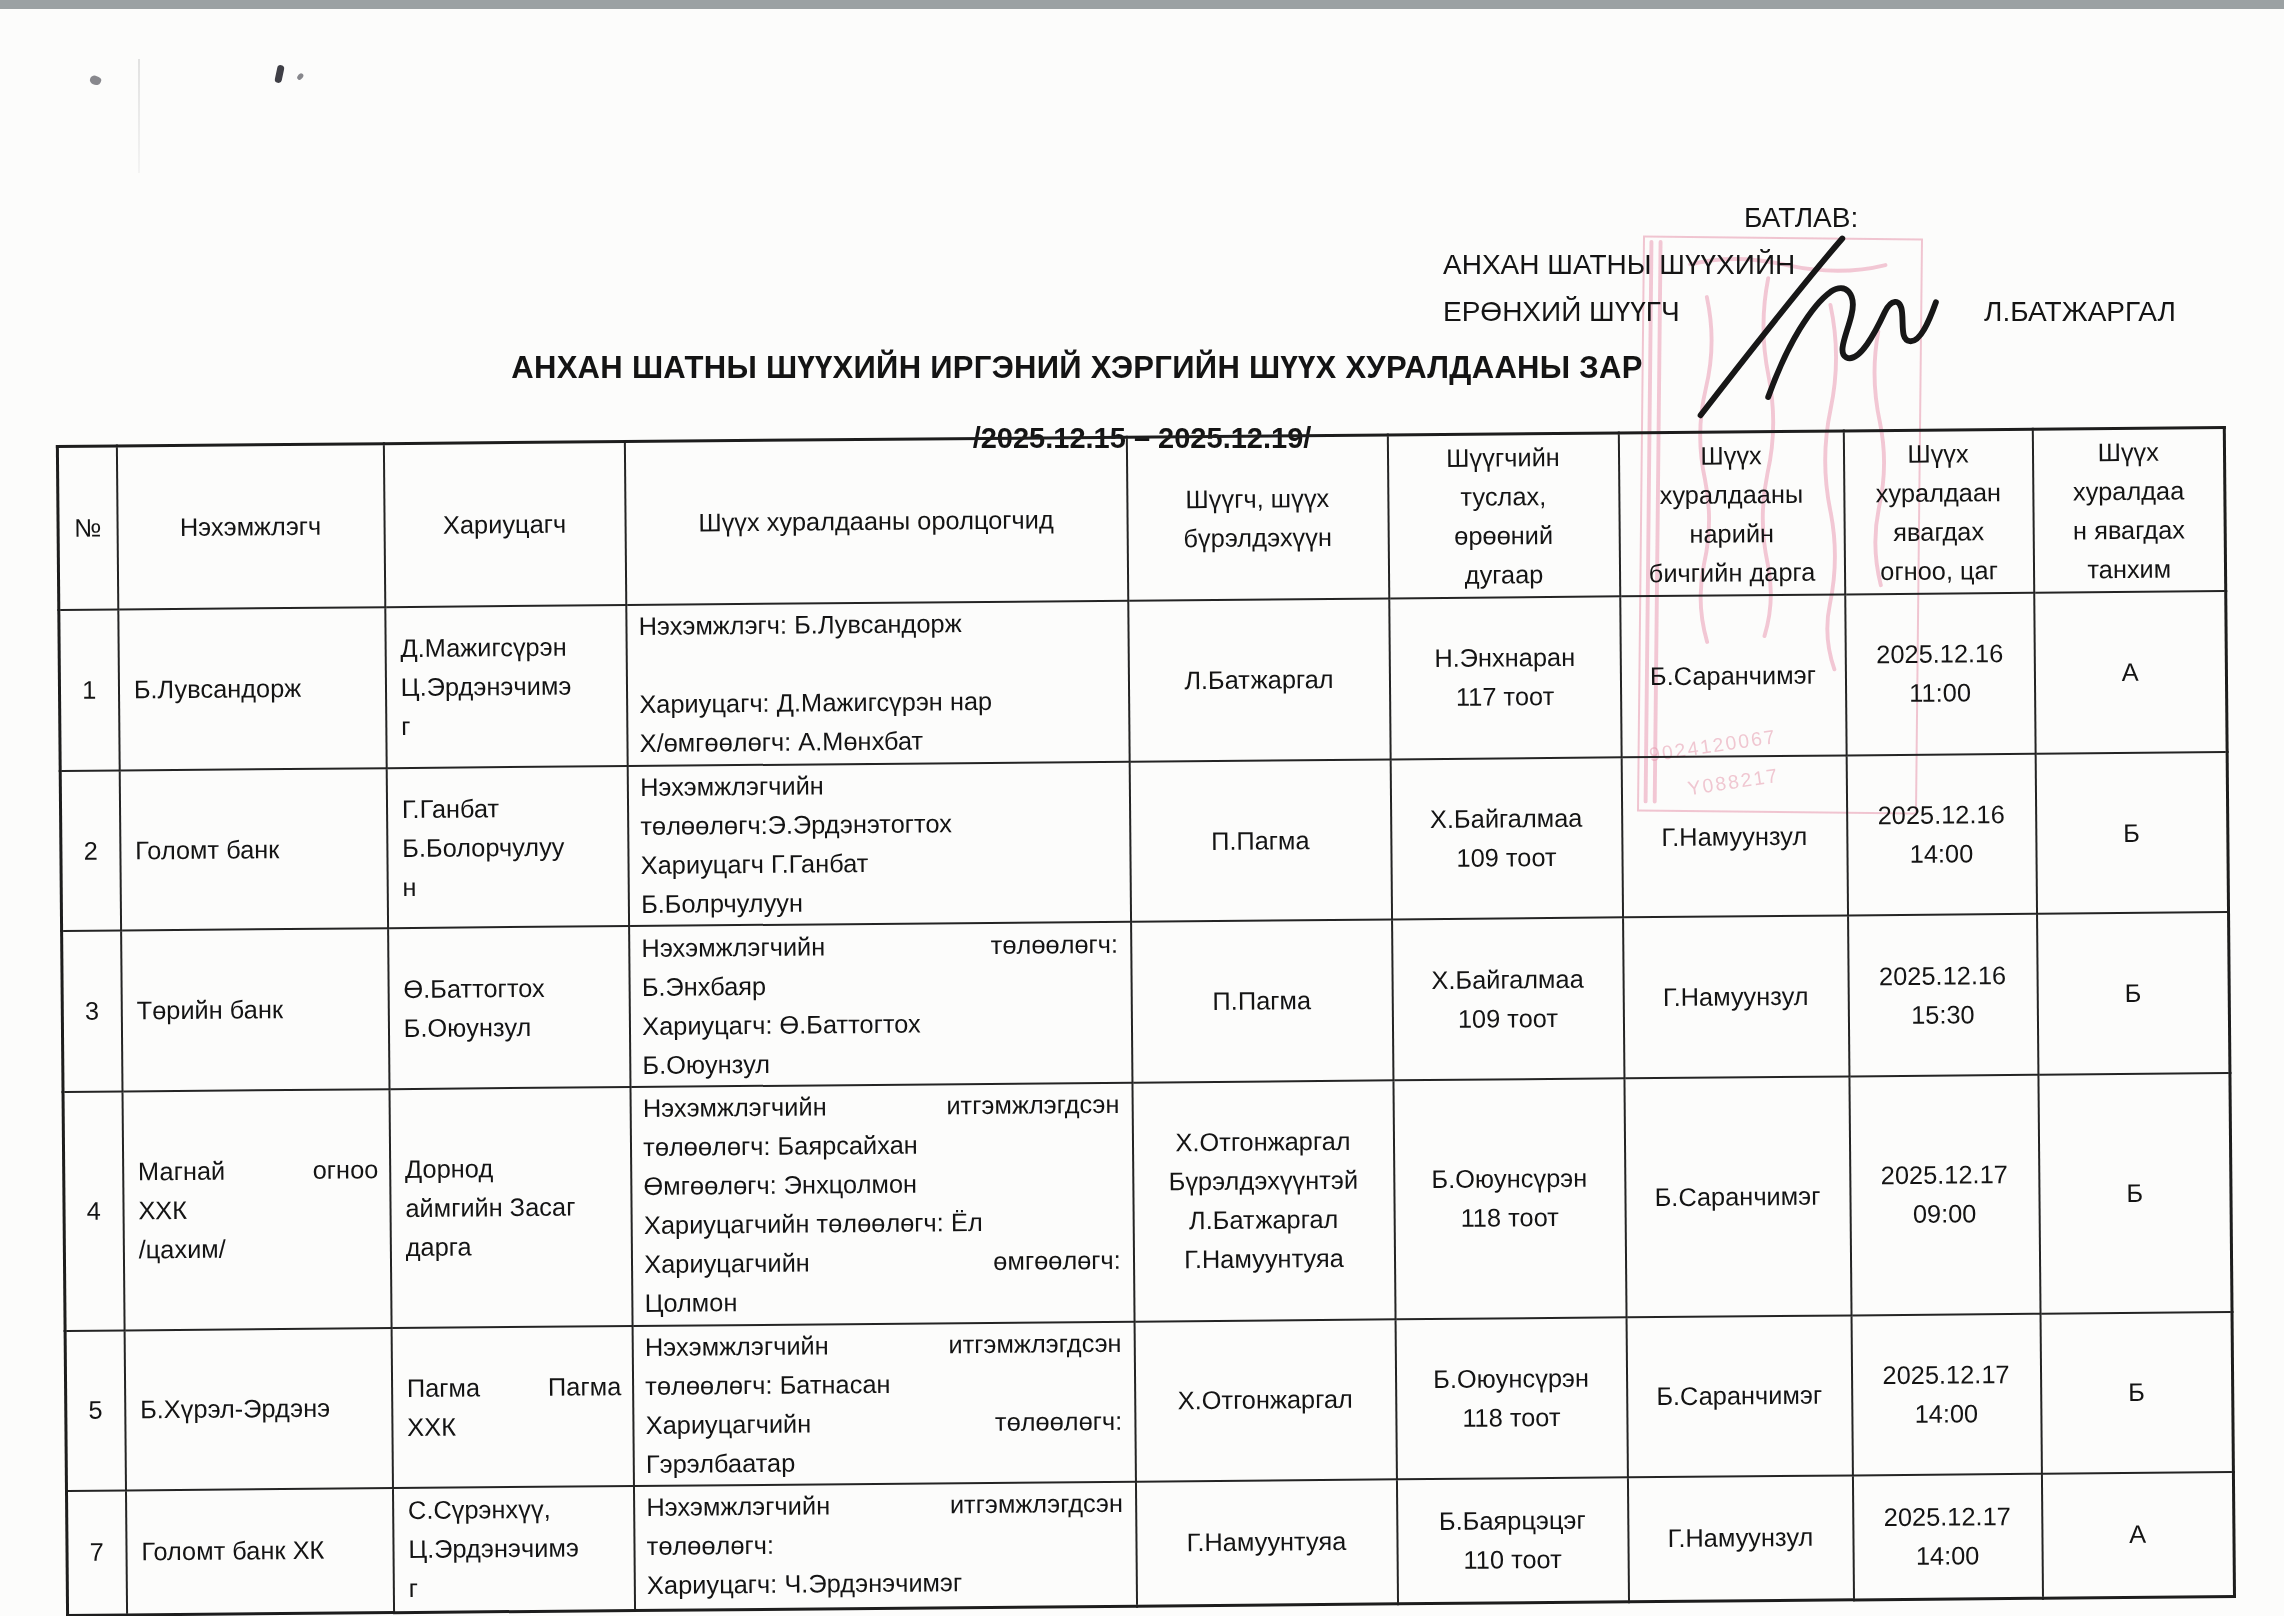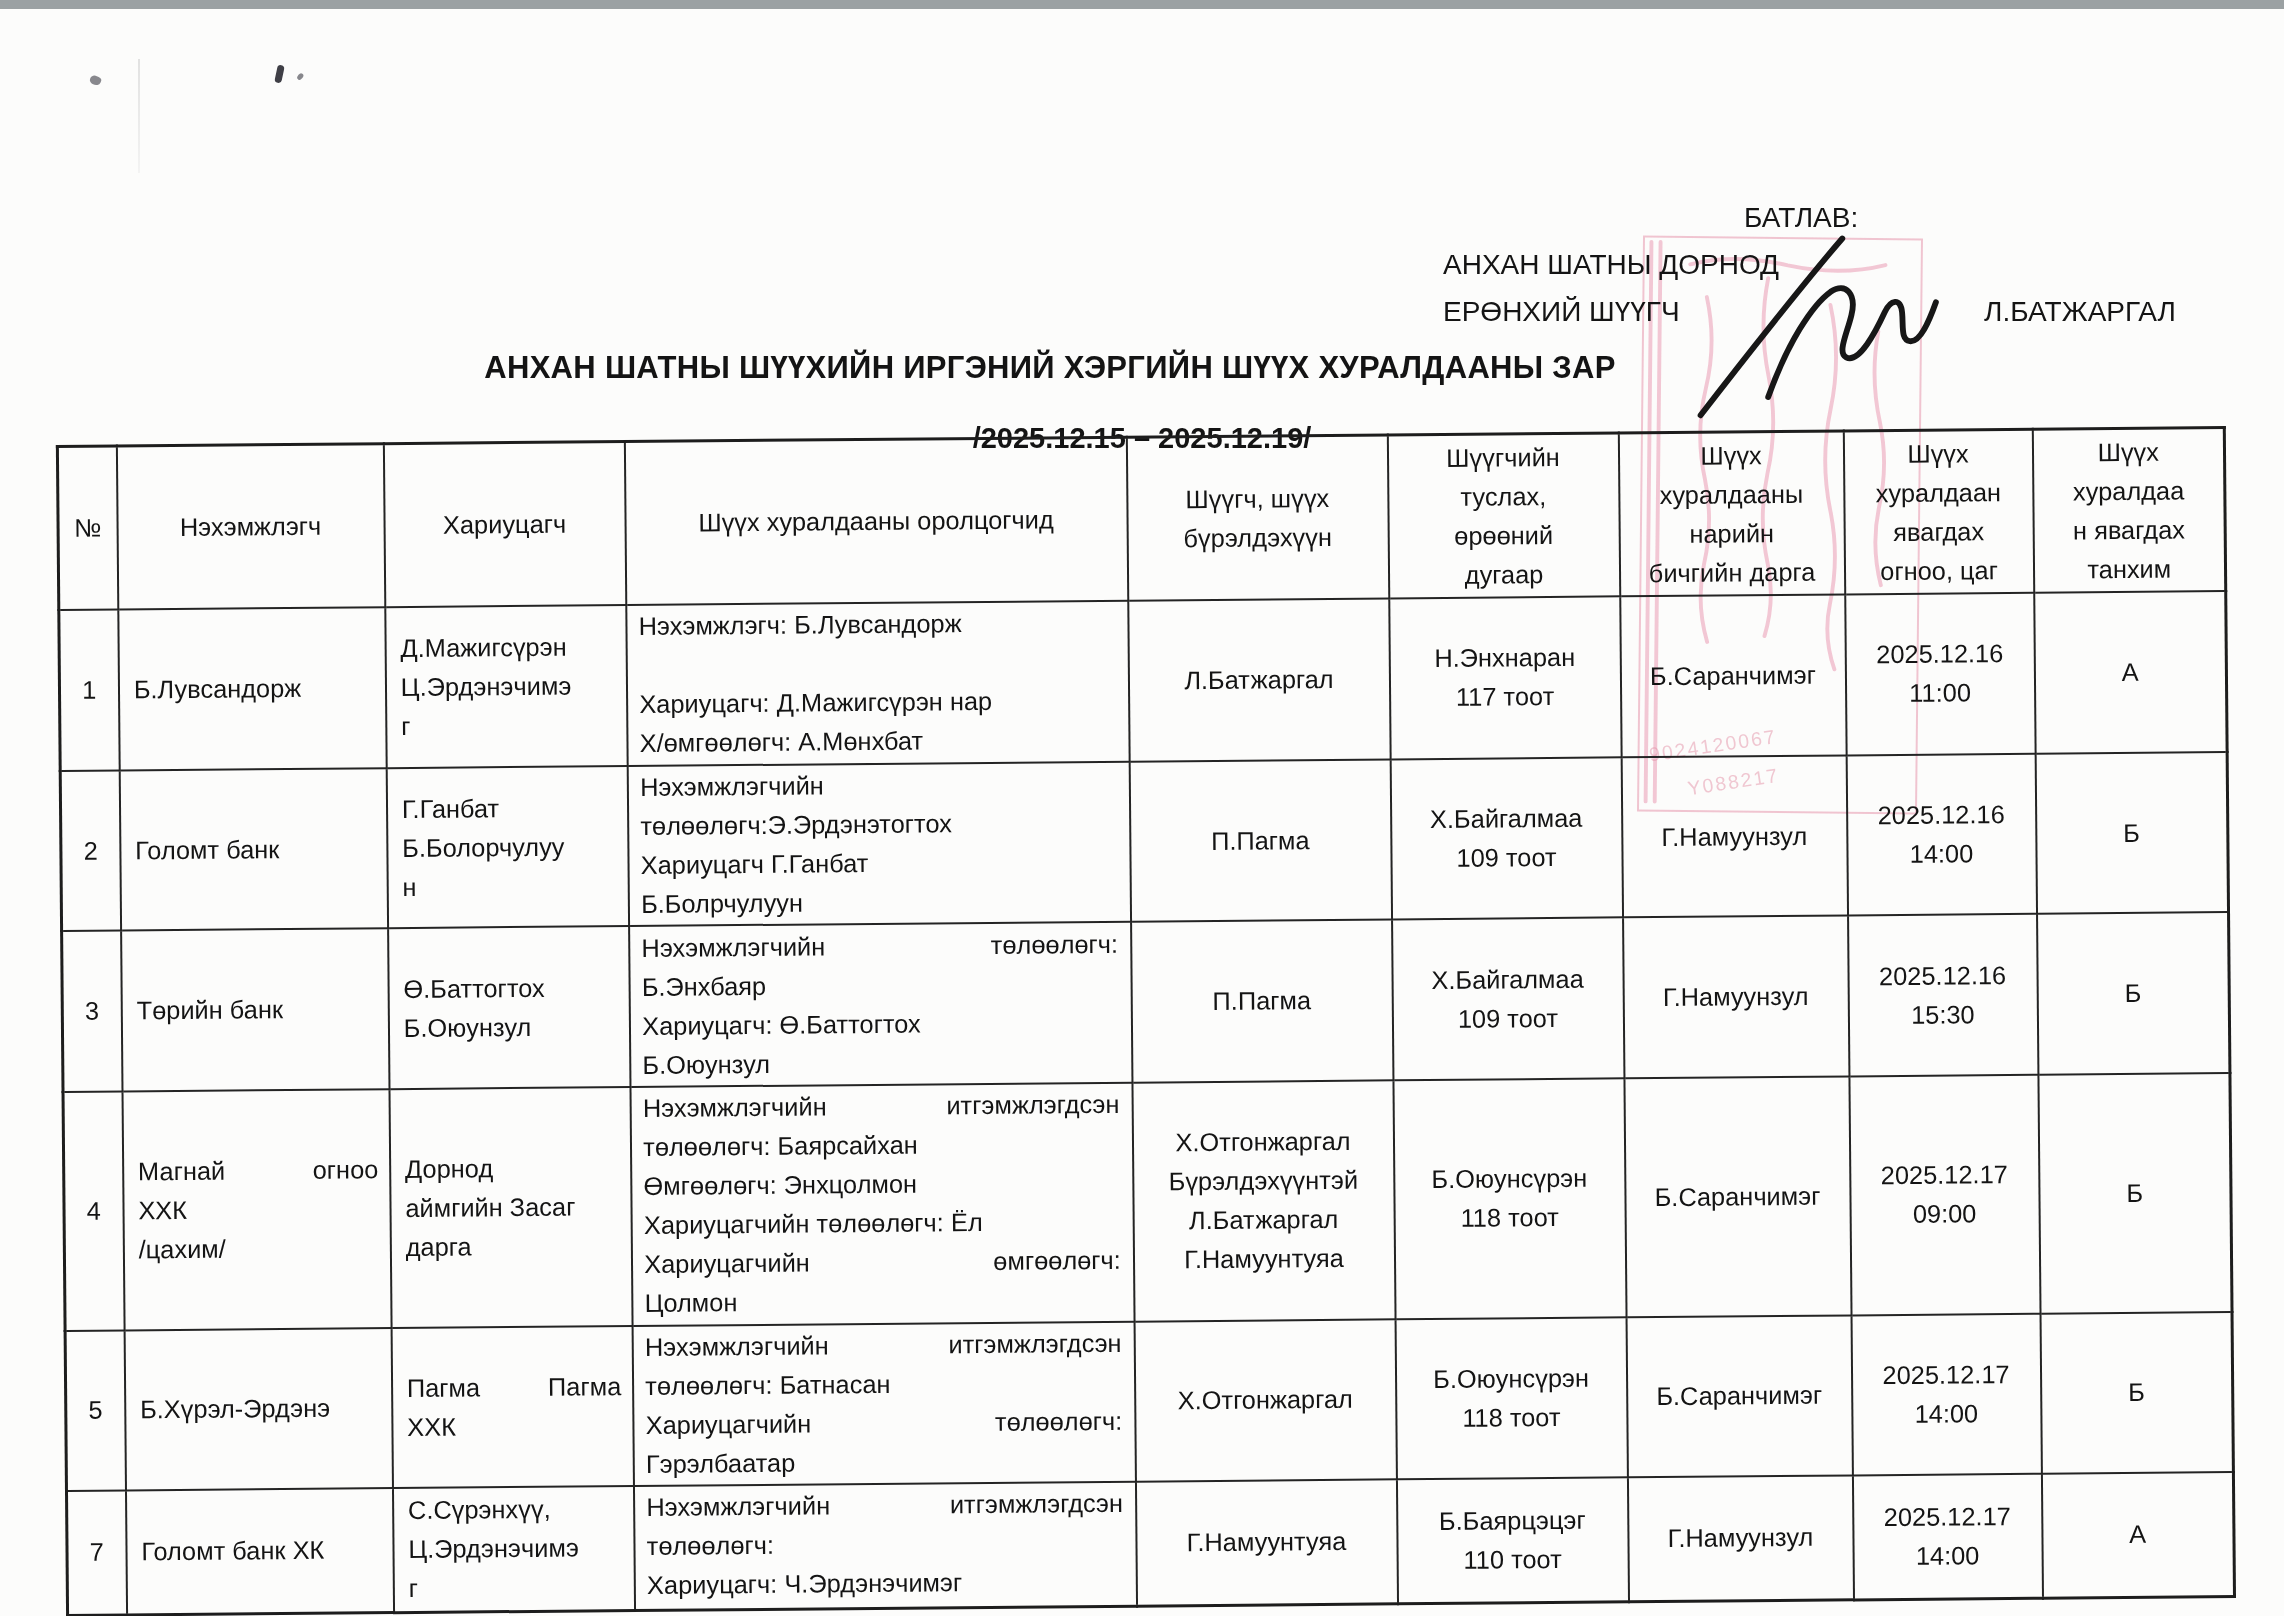--- a/index.html
+++ b/index.html
@@ -31,21 +31,21 @@
   .stamp{position:absolute;left:1640px;top:237px;width:276px;height:572px;
          border:2px solid rgba(232,160,180,.7);opacity:.85;transform:rotate(.6deg);}
   .stamp svg{position:absolute;left:0;top:0;}
   .stamp-num{position:absolute;color:rgba(224,128,154,.5);font-size:19.5px;
              transform:rotate(-9deg);letter-spacing:2px;white-space:nowrap;}
   .stamp-num.n1{left:9px;top:496px;}
   .stamp-num.n2{left:48px;top:532px;}
 
   
   .title{position:absolute;top:350px;left:0;width:2100px;text-align:center;
-         font-size:31px;font-weight:bold;letter-spacing:0.3px;}
+         font-size:31px;font-weight:bold;letter-spacing:0.3px;padding-left:27px;}
   .daterange{position:absolute;top:395px;left:0;width:2284px;text-align:center;
              font-size:29px;font-weight:bold;margin-top:27px;}
 
   
   .twrap{position:absolute;left:62px;top:445px;transform:rotate(-0.5deg);transform-origin:0 60%;}
   table.sched{border-collapse:collapse;table-layout:fixed;width:2166px;border:3.3px solid #1d1d1d;}
   .sched th,.sched td{border:2px solid #242424;font-size:25.4px;line-height:39px;
          vertical-align:middle;font-weight:normal;overflow:hidden;}
   .sched th{text-align:center;padding:2.6px 3.9px;}
   .sched td{padding:1.3px 9px;}
@@ -79,21 +79,21 @@
         <path d="M360 140 q-12 70 4 140 q14 65 0 130 q-12 60 4 120"></path>
         <path d="M70 40 q70 -18 150 0 q80 16 150 -2"></path>
       </g>
     </svg>
     <div class="stamp-num n1">9024120067</div>
     <div class="stamp-num n2">Y088217</div>
   </div>
 
   <div class="approval">
     <div class="batlav">БАТЛАВ:</div>
-    <div>АНХАН ШАТНЫ ДОРНОД</div>
+    <div>АНХАН ШАТНЫ ШҮҮХИЙН</div>
     <div class="l4">
       <span>ЕРӨНХИЙ ШҮҮГЧ</span>
       <span class="name">Л.БАТЖАРГАЛ</span>
     </div>
   </div>
 
   <svg class="sig" width="261" height="195" viewBox="0 0 400 300">
     <g fill="none" stroke="#171717" stroke-width="9" stroke-linecap="round">
       <path d="M14 282 C 80 196, 180 70, 232 10"></path>
       <path d="M118 254 C 148 170, 186 112, 214 92 C 238 76, 254 96, 246 128 C 239 157, 224 186, 238 193 C 258 203, 284 152, 297 124 C 306 104, 322 100, 324 124 C 326 146, 322 166, 336 168 C 352 170, 366 136, 376 108"></path>

